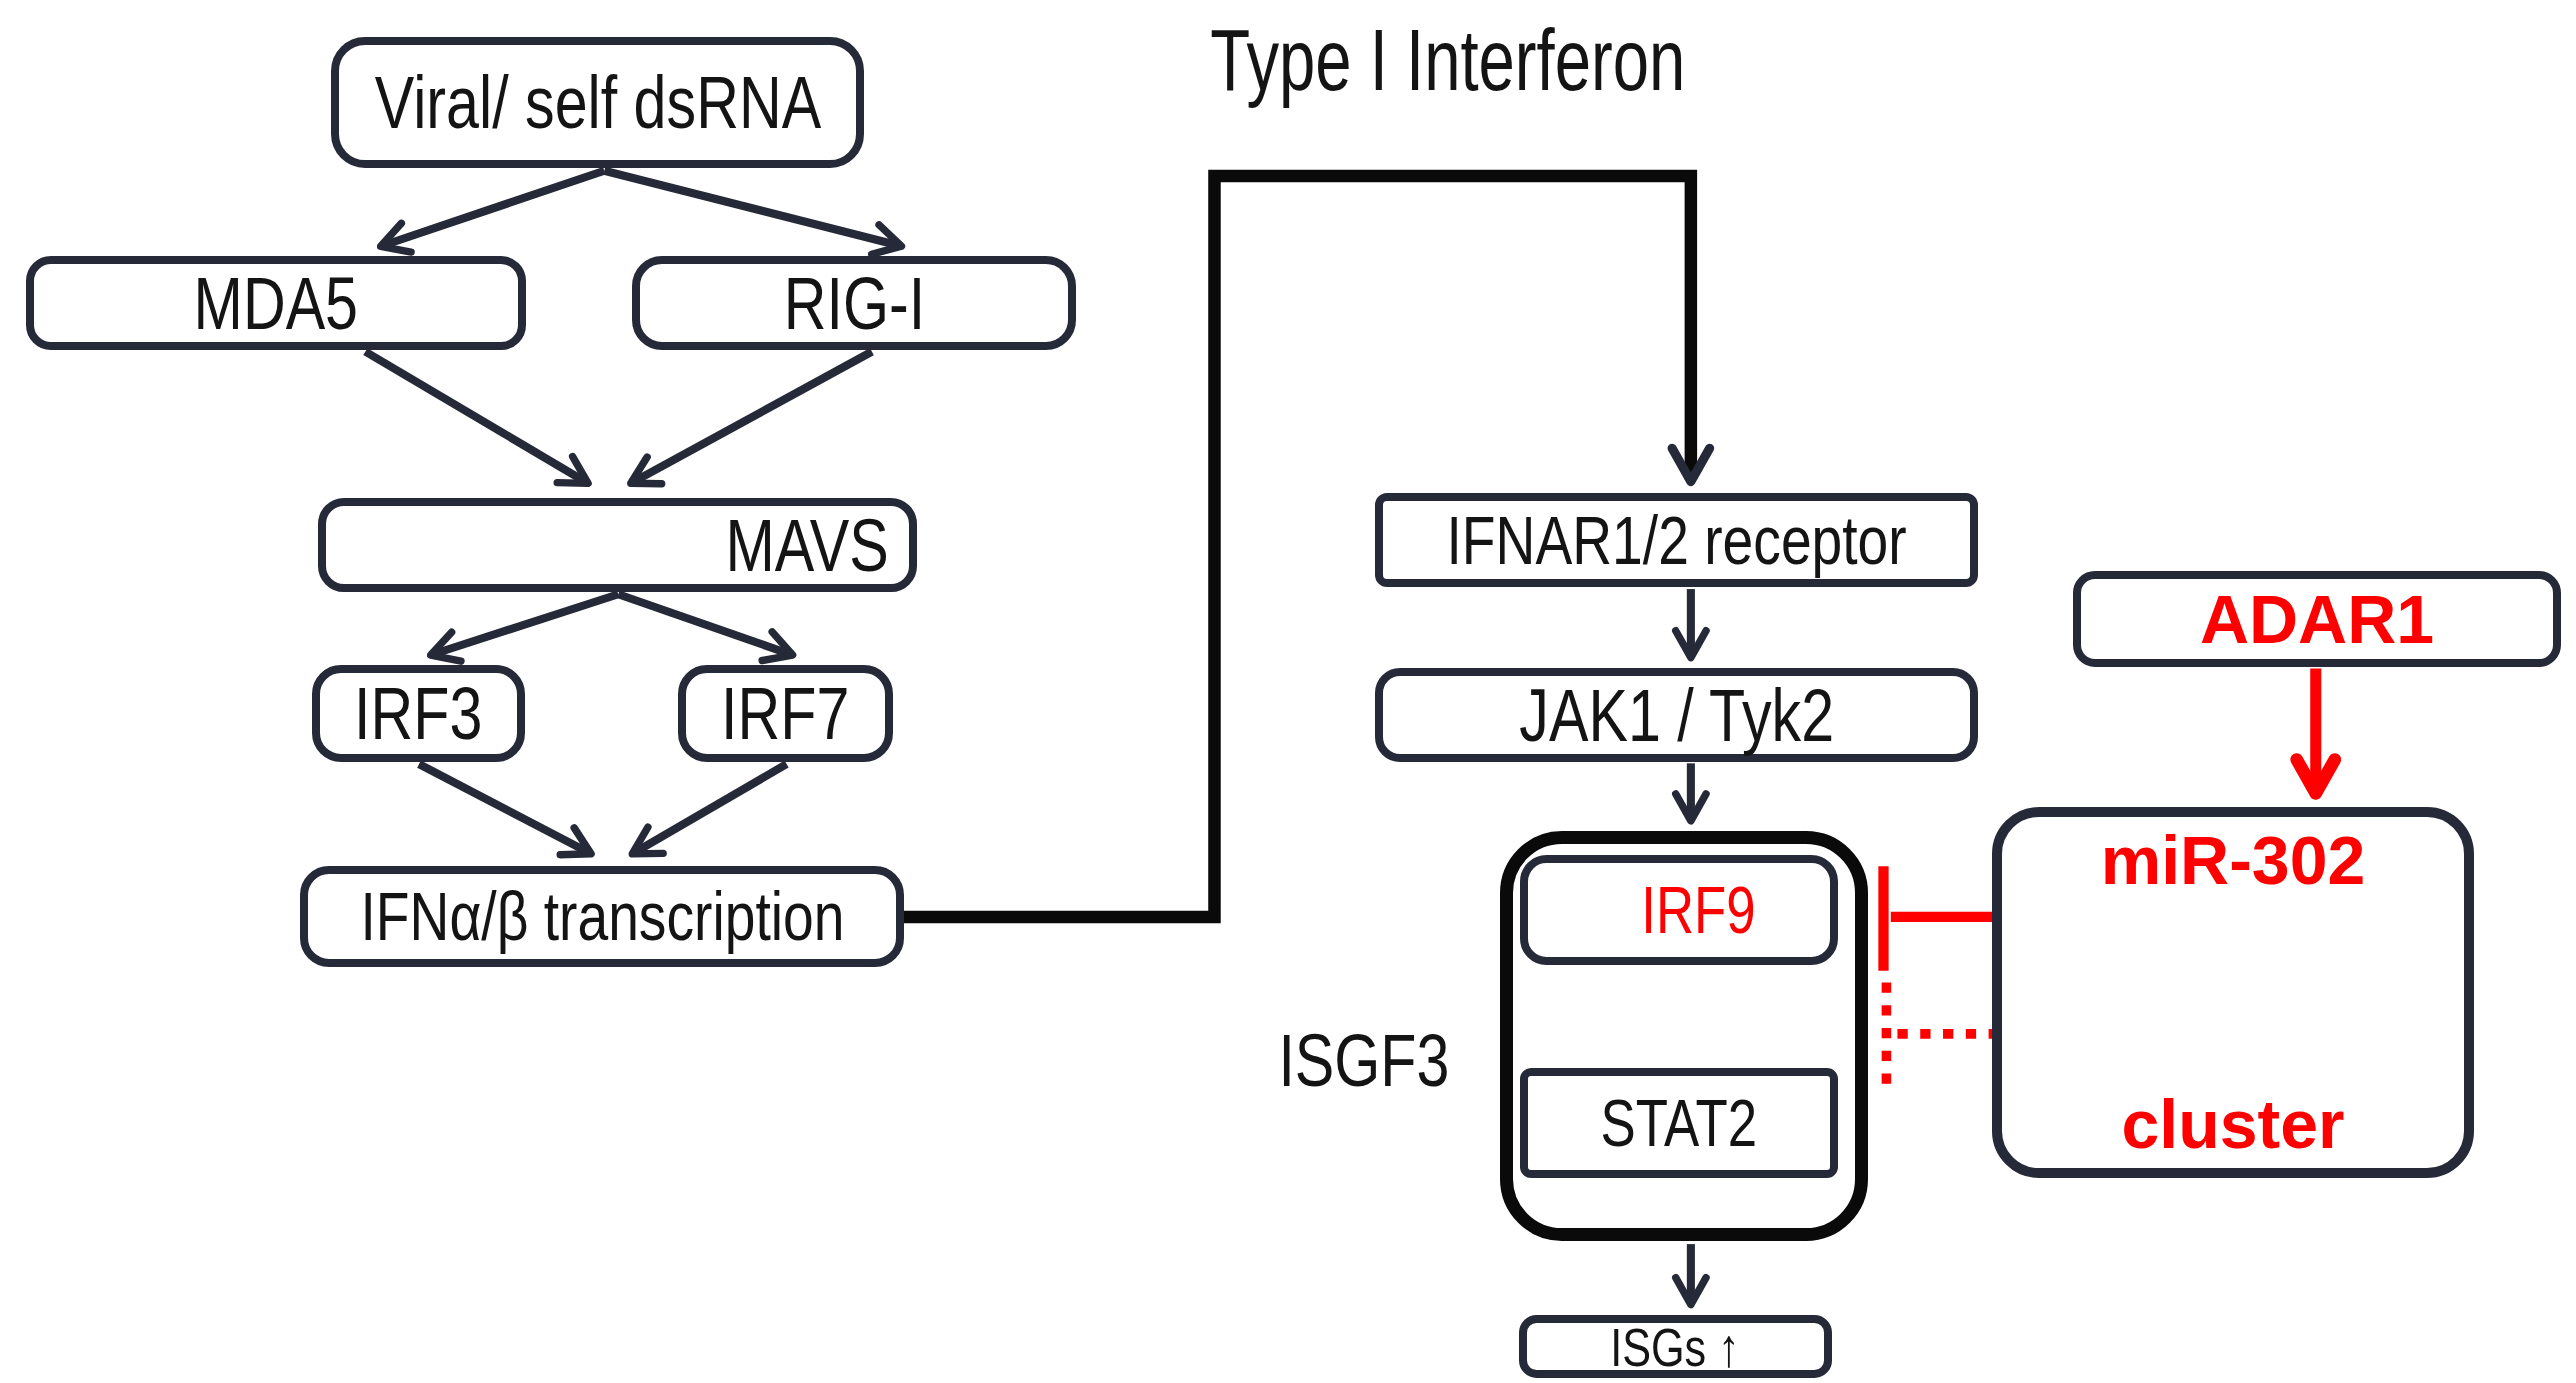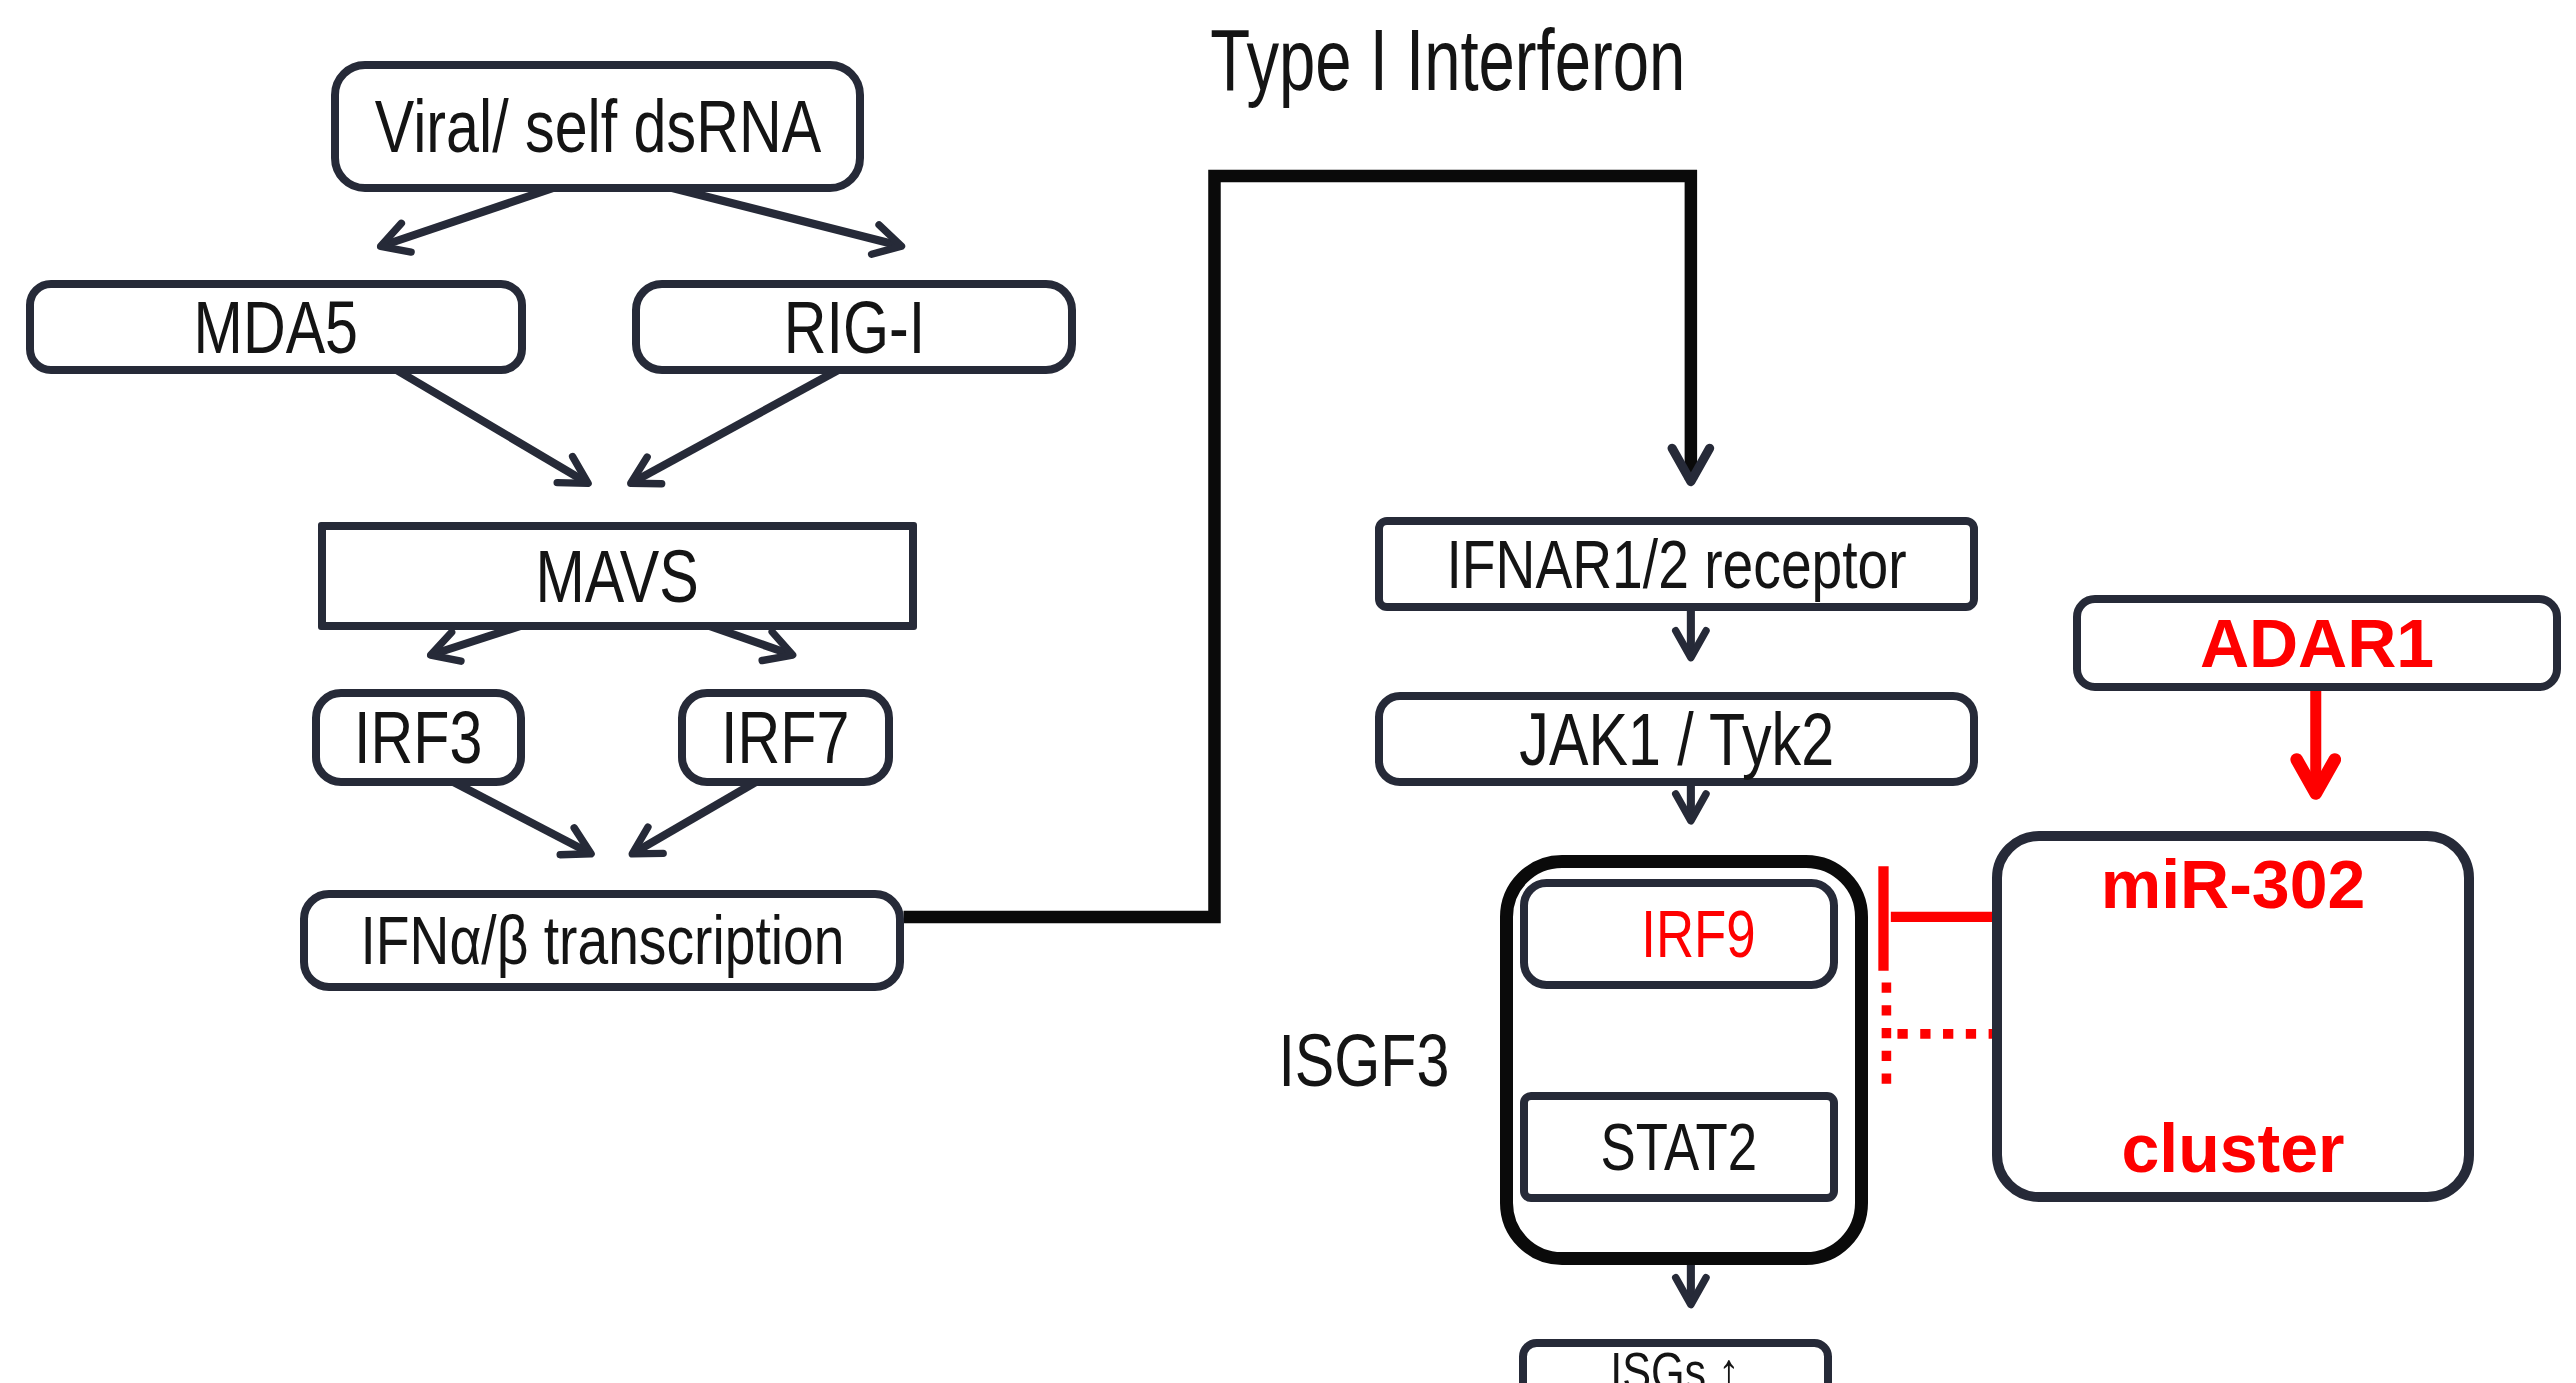--- a/index.html
+++ b/index.html
@@ -17,21 +17,20 @@
   .mkv-ink{fill:none;stroke:var(--ink,#262a38);stroke-width:2.2;stroke-linecap:round;stroke-linejoin:round;}
   .mkv-red{fill:none;stroke:var(--red,#fe0000);stroke-width:3;stroke-linecap:round;stroke-linejoin:round;}
   .bx{
     position:absolute;
     box-sizing:border-box;
     background:#fff;
     border:8.8px solid var(--ink,#262a38);
     display:flex;align-items:center;justify-content:center;
     text-align:center;
     color:var(--text,#141414);
-    margin-top:24px;
   }
   .bx .txt{display:inline-block;transform:scaleX(.8);white-space:nowrap;}
   .txt{display:inline-block;transform:scaleX(.8);white-space:nowrap;}
   .outer{border:13.2px solid var(--outline-black,#0a0a0a);background:#fff;}
   .red{color:var(--red,#fe0000);}
   .bold{font-weight:bold;}
   .b-nrm{transform:none;}
   .title{
     position:absolute;left:1176px;top:10.3px;width:544px;
     font-size:87px;color:var(--text,#141414);
@@ -96,21 +95,21 @@
   </div>
 
   <div class="bx" style="left:26px;top:256px;width:500px;height:94px;border-radius:25px;font-size:74px;">
     <span class="txt">MDA5</span>
   </div>
 
   <div class="bx" style="left:632px;top:256px;width:444px;height:94px;border-radius:30px;font-size:74px;">
     <span class="txt">RIG-I</span>
   </div>
 
-  <div class="bx" style="left:318px;top:498px;width:599px;height:108px;border-radius:3px;font-size:74px;">
+  <div class="bx" style="left:318px;top:498px;width:599px;height:94px;border-radius:26px;font-size:74px;justify-content:flex-end;">
     <span class="txt">MAVS</span>
   </div>
 
   <div class="bx" style="left:312px;top:665px;width:213px;height:97px;border-radius:29px;font-size:74px;">
     <span class="txt">IRF3</span>
   </div>
 
   <div class="bx" style="left:678px;top:665px;width:215px;height:97px;border-radius:29px;font-size:74px;">
     <span class="txt">IRF7</span>
   </div>

